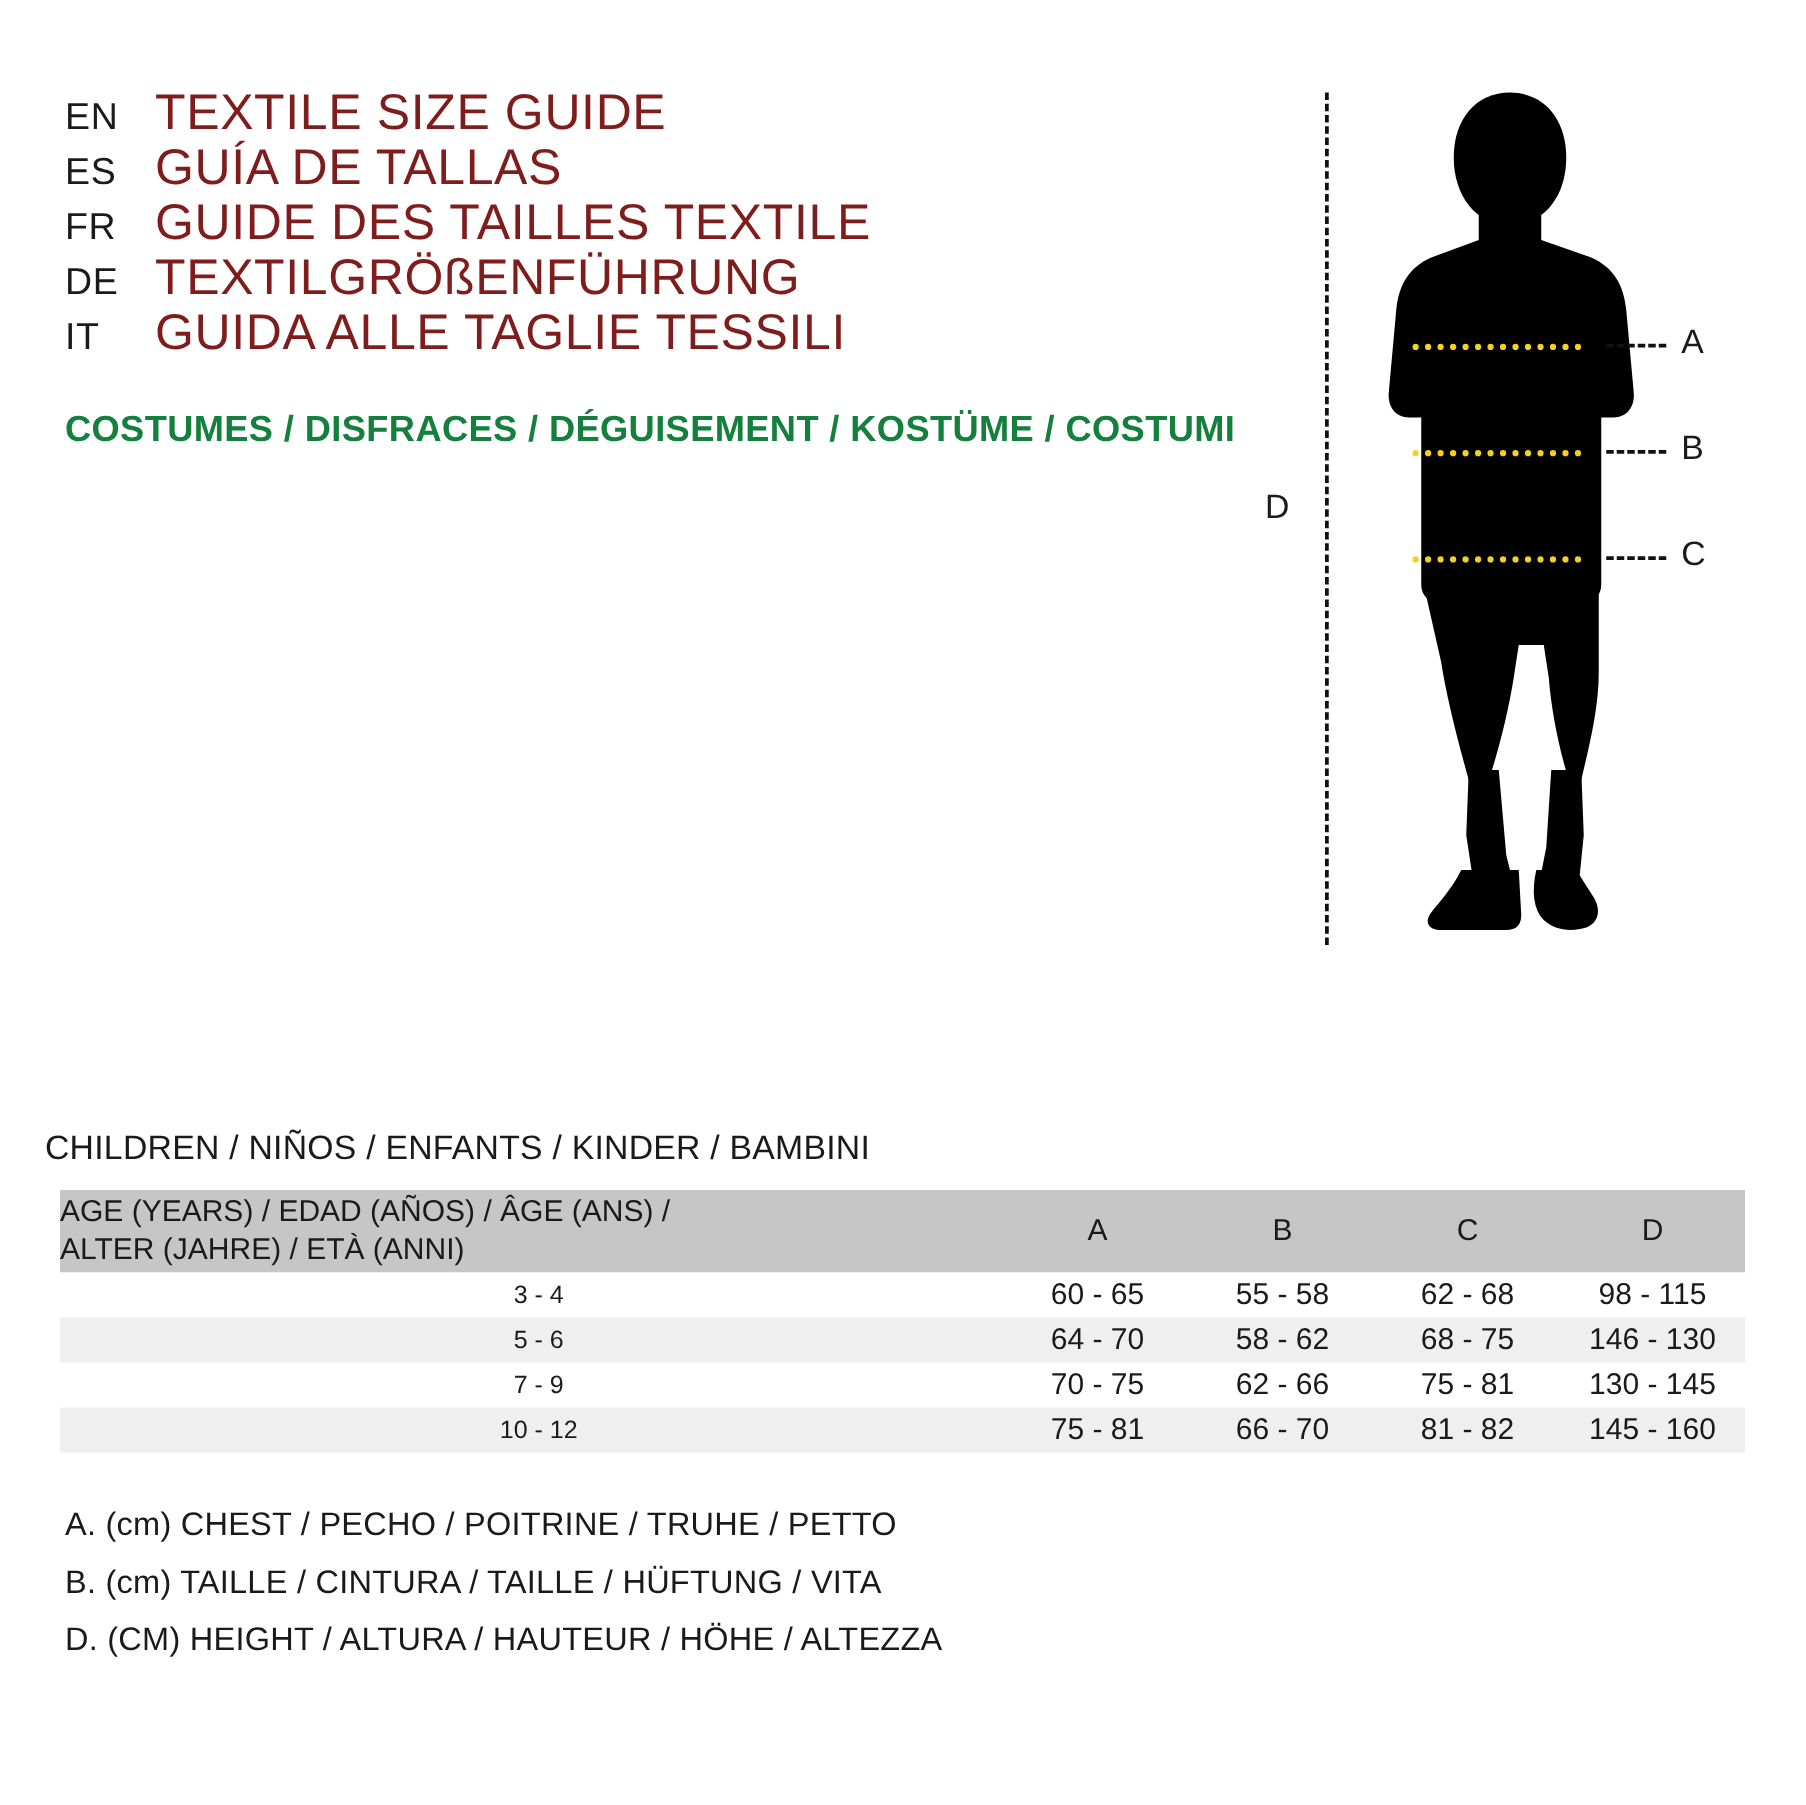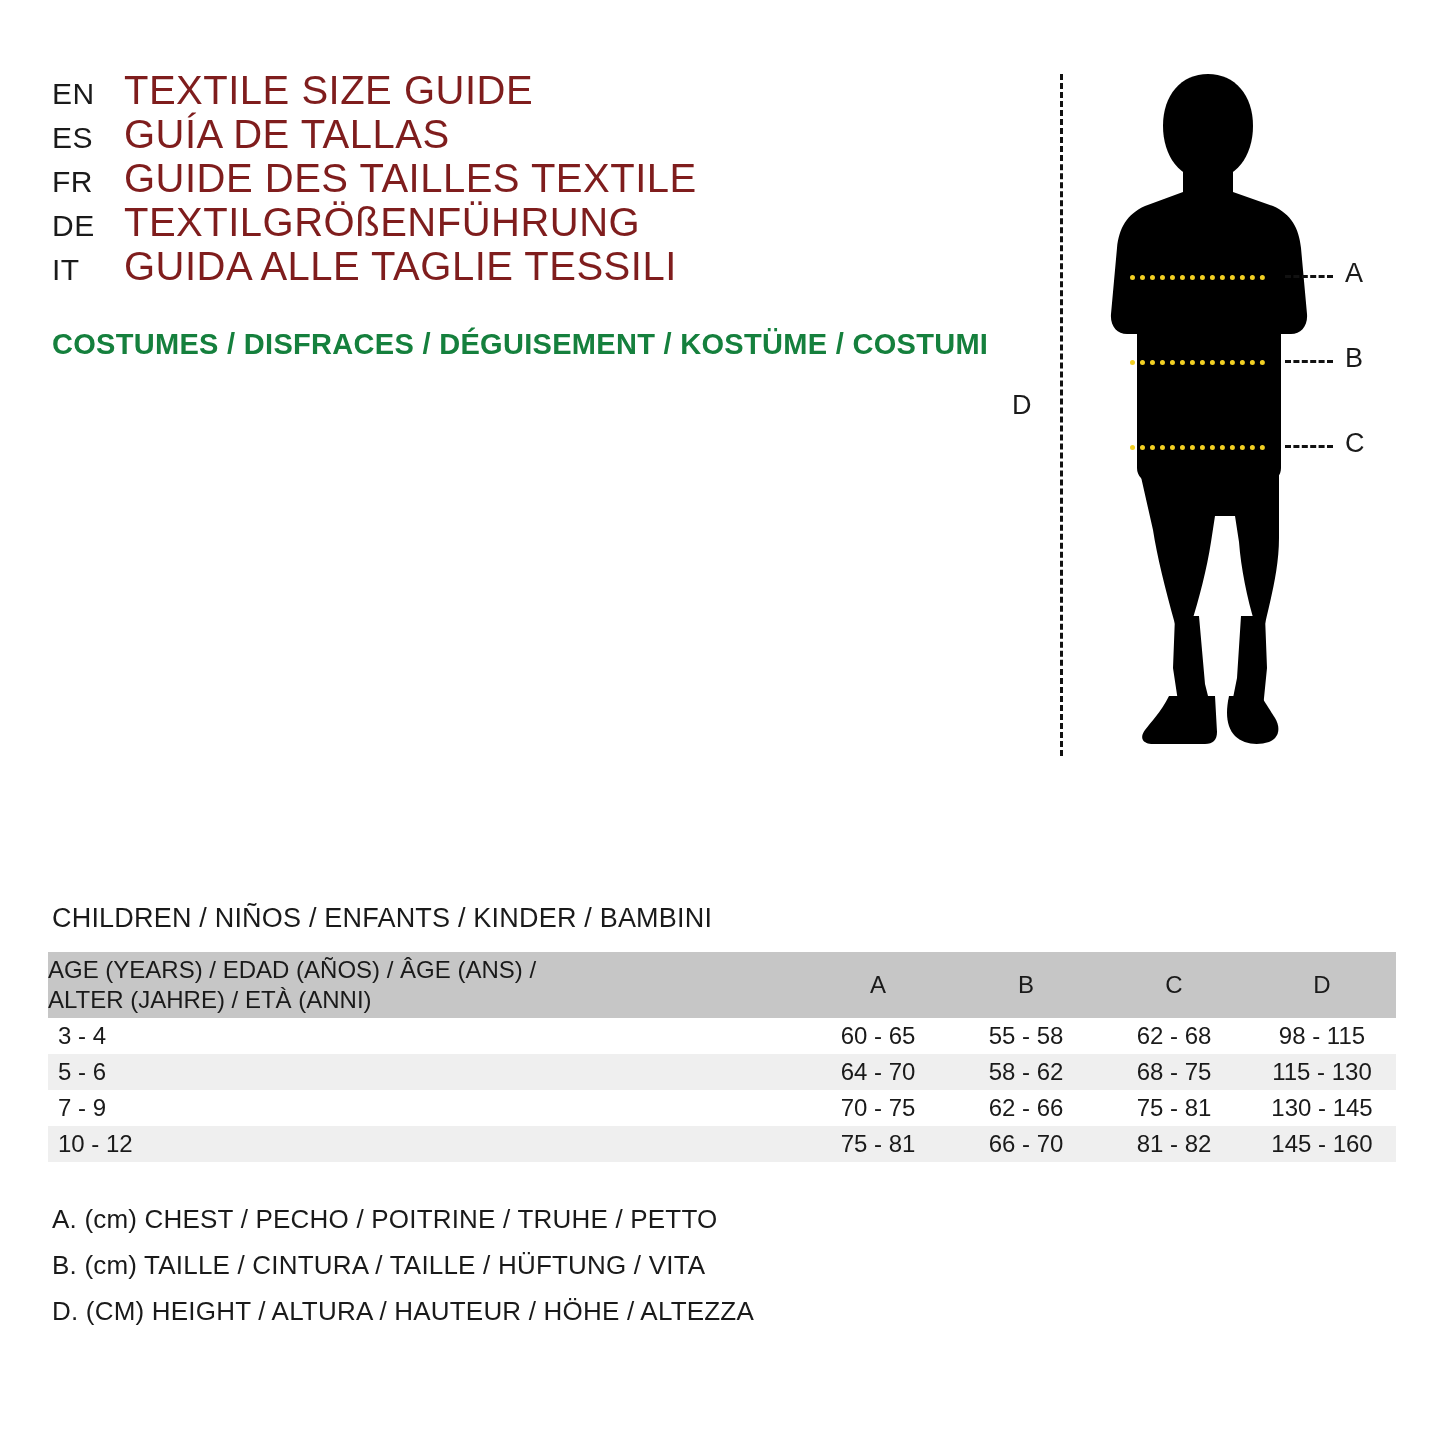--- a/index.html
+++ b/index.html
@@ -95,21 +95,21 @@
   }
   .mlabel {
     position: absolute;
     font-size: 27px;
     color: #1a1a1a;
   }
 
   
   .children-title {
     position: absolute;
-    left: 52px;
+    left: 36px;
     top: 903px;
     font-size: 27px;
     color: #1a1a1a;
     letter-spacing: 0.2px;
   }
   table.sizes {
     position: absolute;
     left: 48px;
     top: 952px;
     width: 1348px;
@@ -135,23 +135,23 @@
   }
   th.hdr-col {
     text-align: center;
     width: 148px;
     font-size: 24px;
   }
   tbody tr { height: 36px; }
   tbody tr:nth-child(odd) { background: #ffffff; }
   tbody tr:nth-child(even) { background: #efefef; }
   tbody td.age {
-    text-align: left;
+    text-align: center;
     padding-left: 10px;
-    font-size: 24px;
+    font-size: 20px;
   }
   tbody td.val {
     text-align: center;
     font-size: 24px;
   }
 
   
   .legend {
     position: absolute;
     left: 52px;
@@ -264,21 +264,21 @@
         <td class="val">60 - 65</td>
         <td class="val">55 - 58</td>
         <td class="val">62 - 68</td>
         <td class="val">98 - 115</td>
       </tr>
       <tr>
         <td class="age">5 - 6</td>
         <td class="val">64 - 70</td>
         <td class="val">58 - 62</td>
         <td class="val">68 - 75</td>
-        <td class="val">115 - 130</td>
+        <td class="val">146 - 130</td>
       </tr>
       <tr>
         <td class="age">7 - 9</td>
         <td class="val">70 - 75</td>
         <td class="val">62 - 66</td>
         <td class="val">75 - 81</td>
         <td class="val">130 - 145</td>
       </tr>
       <tr>
         <td class="age">10 - 12</td>

